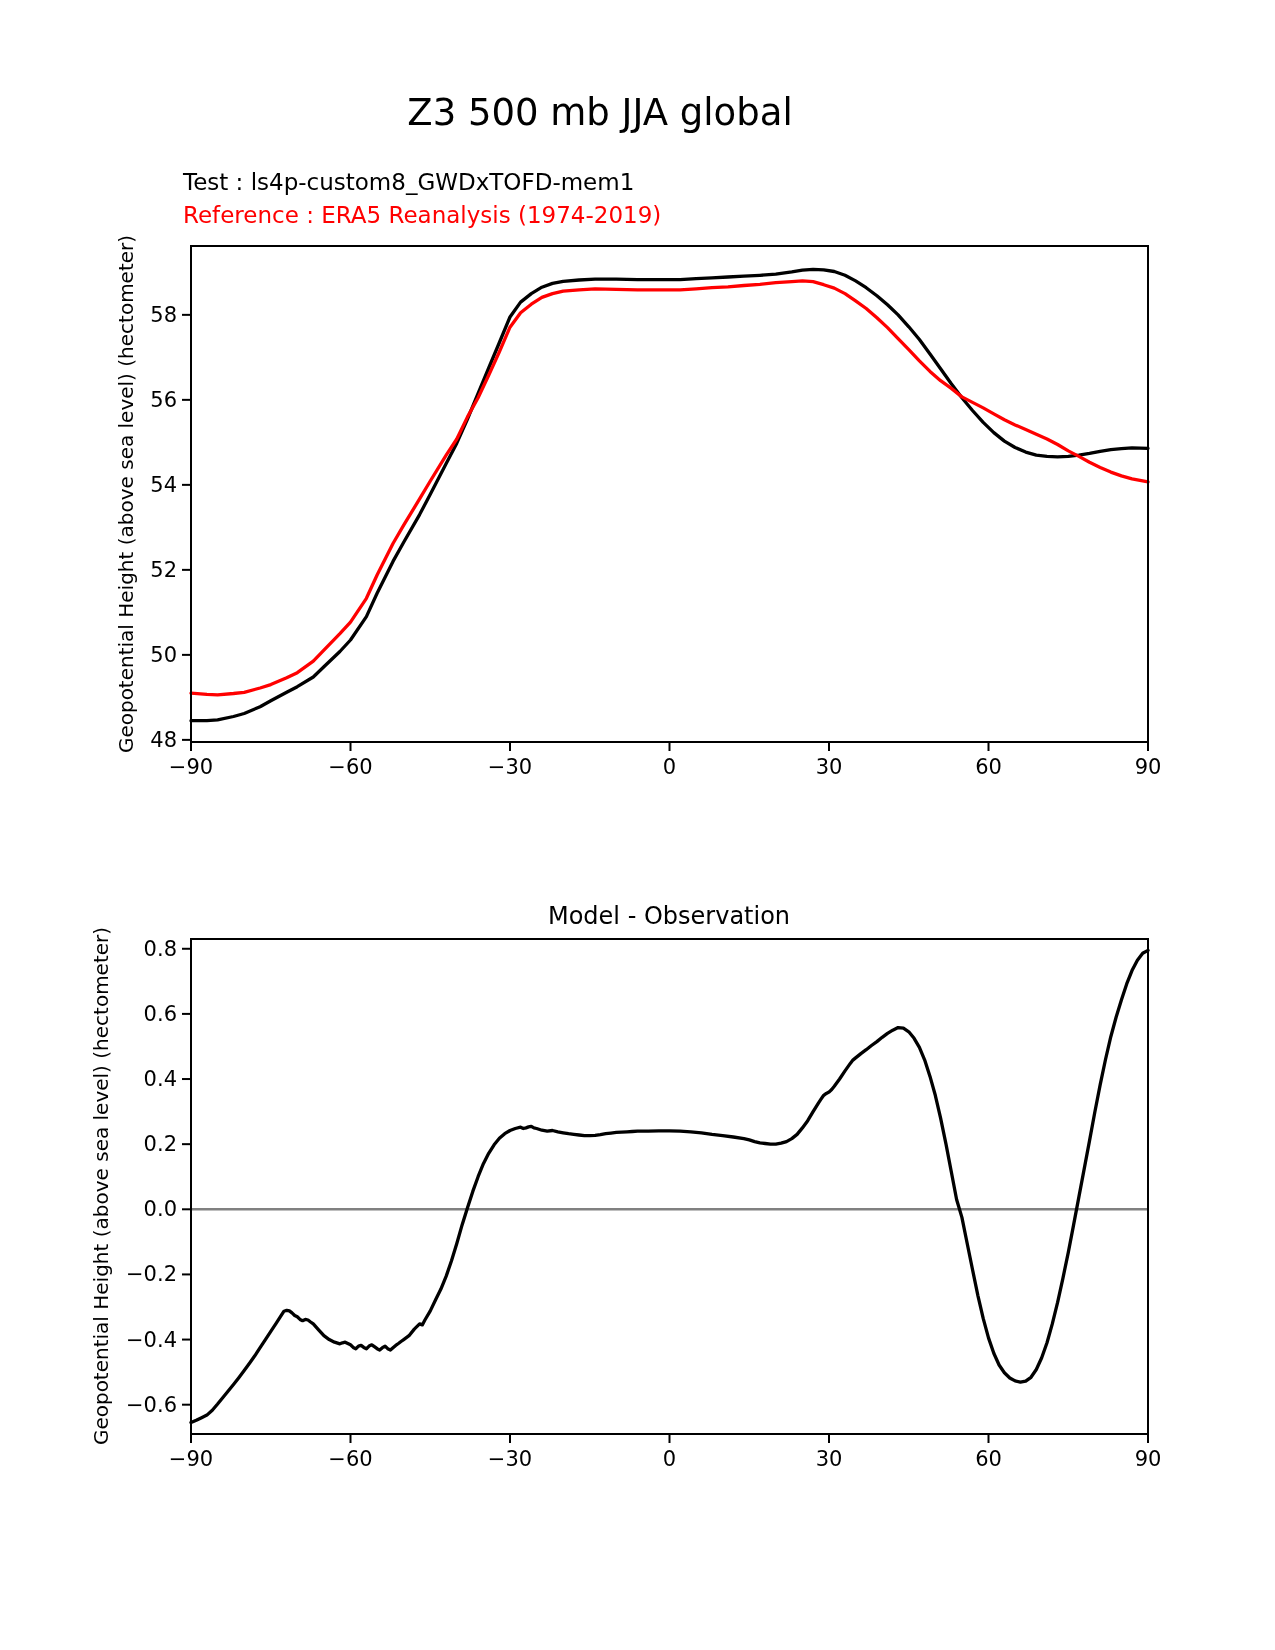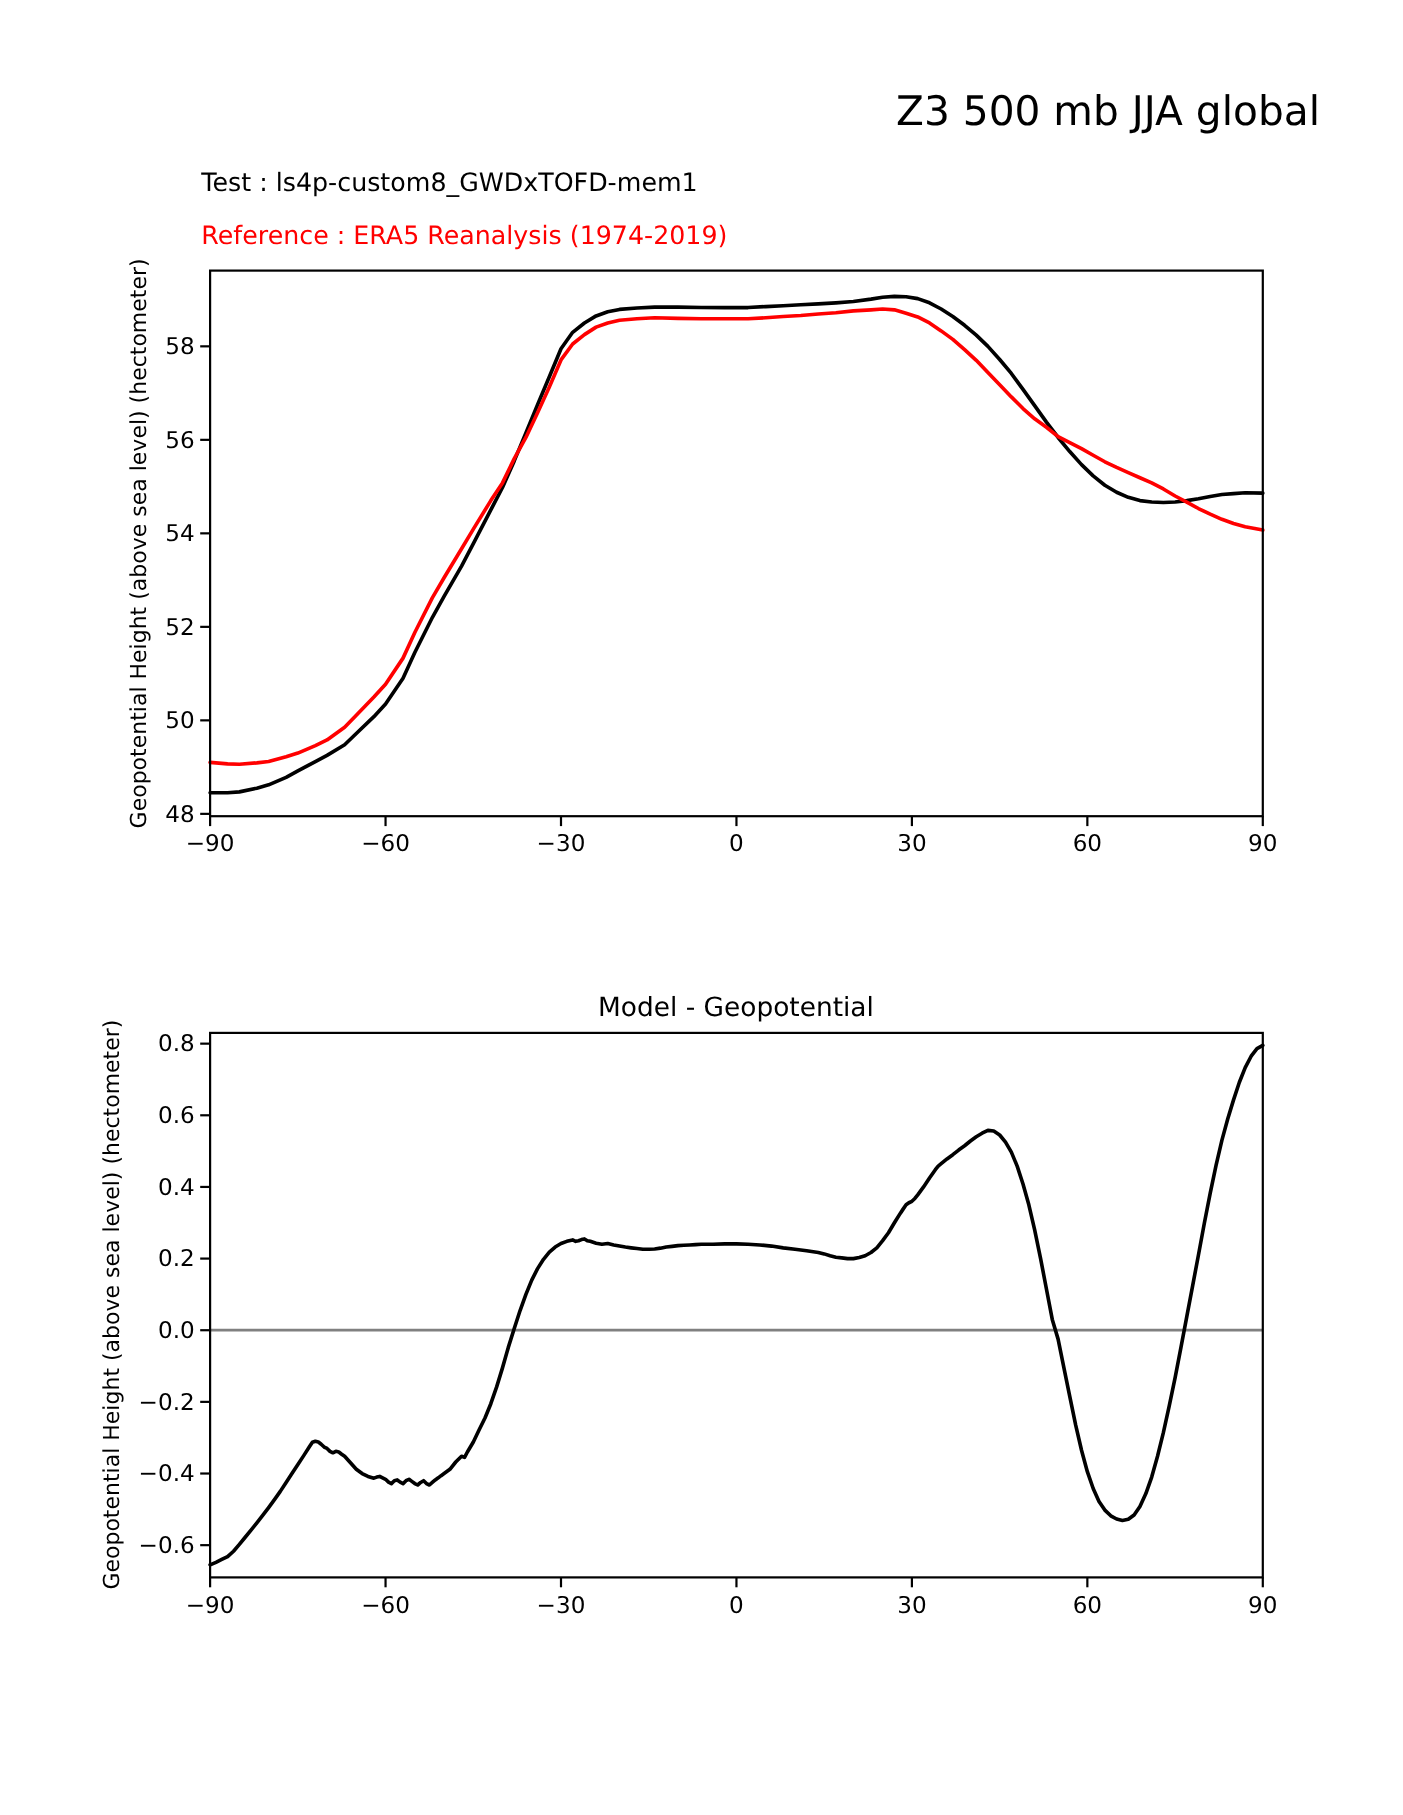--- a/index.html
+++ b/index.html
@@ -1,23 +1,23 @@
 <!DOCTYPE html>
 <html><head>
 <meta charset="utf-8">
 <style>
   html,body{margin:0;padding:0;background:#ffffff;}
   .figure{
     position:relative;width:1275px;height:1650px;background:#ffffff;
     font-family:"DejaVu Sans", sans-serif;color:#000;overflow:hidden;
   }
   .abs{position:absolute;white-space:nowrap;}
-  .fig-title{left:0;top:80px;width:1200px;text-align:right;font-size:37px;}
+  .fig-title{left:0;top:91px;width:1200px;text-align:center;font-size:37px;}
   .legend-line{left:183px;font-size:23px;line-height:1.15;}
-  .legend-line.l1{top:154px;}
+  .legend-line.l1{top:169px;}
   .legend-line.l2{top:202px;}
   .ylab{font-size:20px;transform:translate(-50%,-50%) rotate(-90deg);}
   .ax2-title{left:669px;top:902px;transform:translateX(-50%);font-size:24px;}
   svg.canvas{position:absolute;left:0;top:0;}
   svg text{font-family:"DejaVu Sans", sans-serif;fill:#000;}
 </style>
 </head>
 <body>
 
 <div class="figure">
@@ -91,17 +91,17 @@
       </g>
     </svg>
 
   <div class="abs fig-title">Z3 500 mb JJA global</div>
 
   <div class="abs legend-line l1" style="color: rgb(0, 0, 0);">Test : ls4p-custom8_GWDxTOFD-mem1</div>
   <div class="abs legend-line l2" style="color: rgb(255, 0, 0);">Reference : ERA5 Reanalysis (1974-2019)</div>
 
   <div class="abs ylab" style="left:126px;top:494px;">Geopotential Height (above sea level) (hectometer)</div>
 
-  <div class="abs ax2-title">Model - Geopotential</div>
+  <div class="abs ax2-title">Model - Observation</div>
 
   <div class="abs ylab" style="left:101px;top:1186px;">Geopotential Height (above sea level) (hectometer)</div>
 
 </div>
 
 </body></html>

